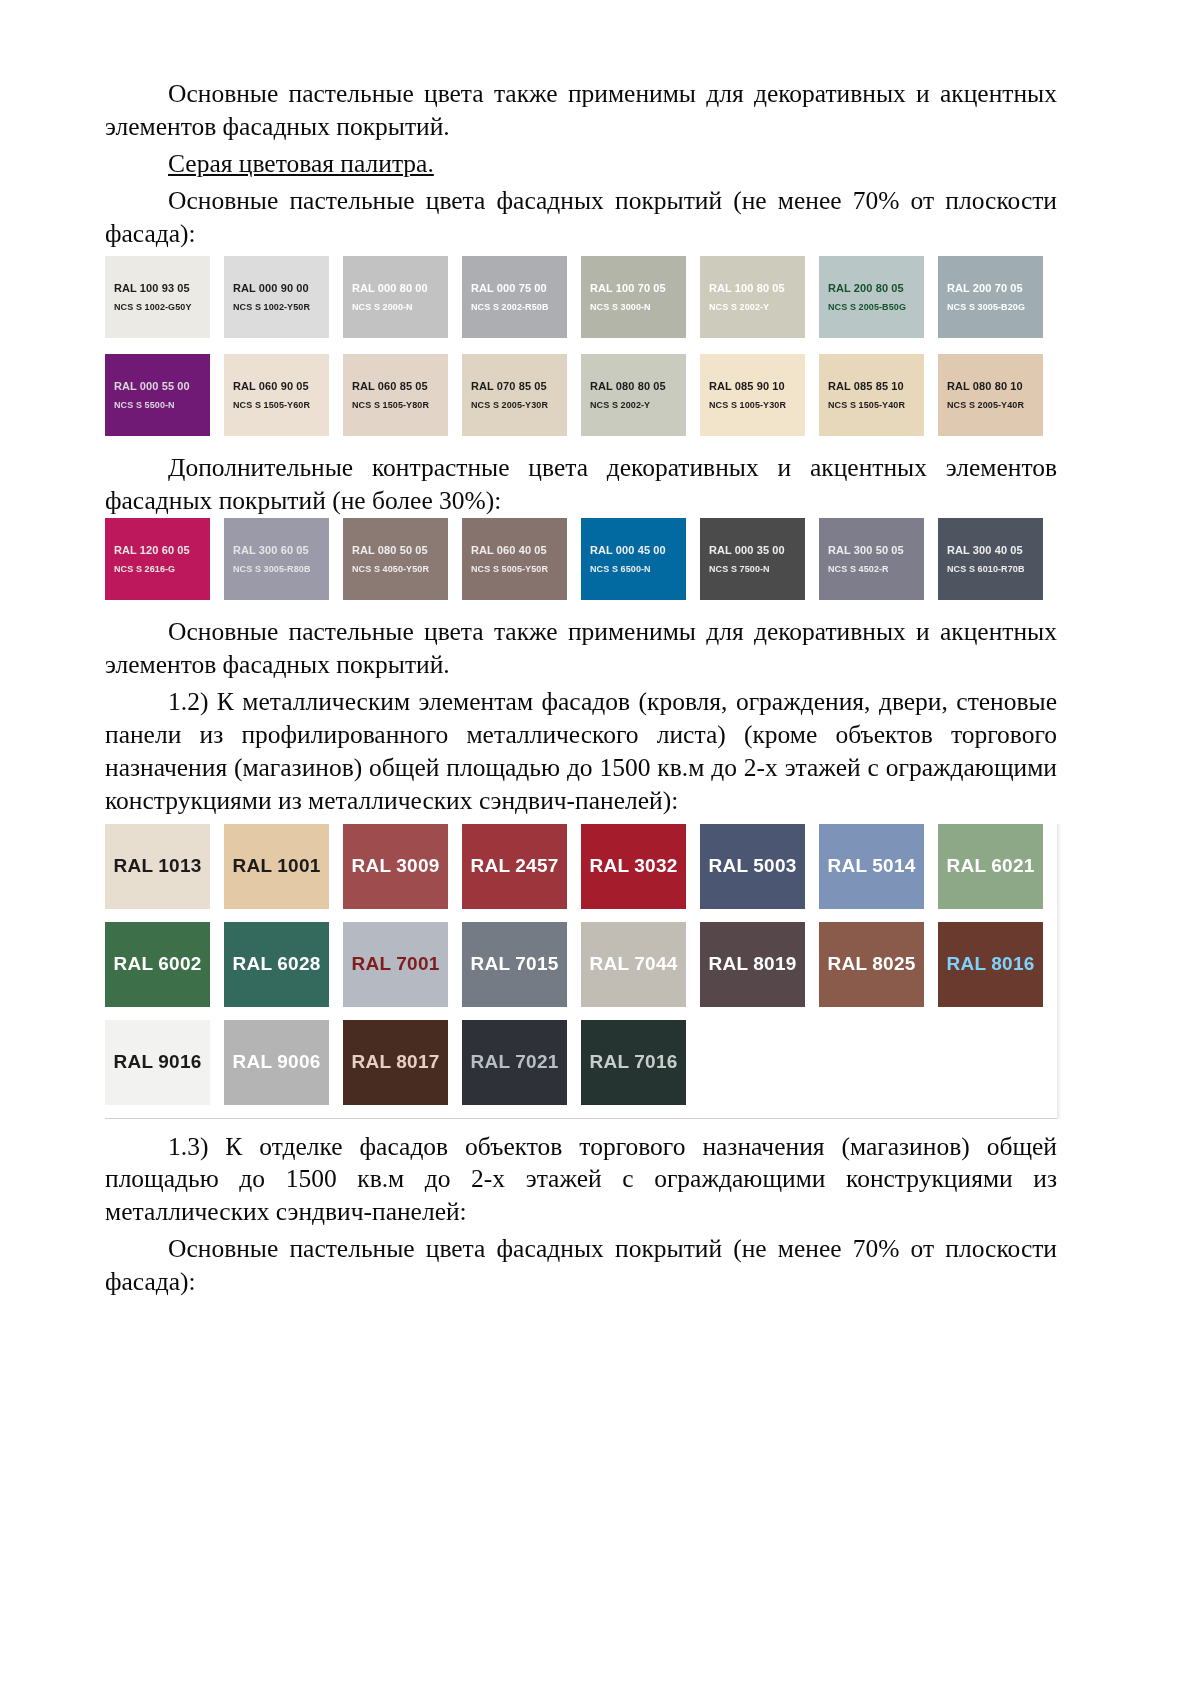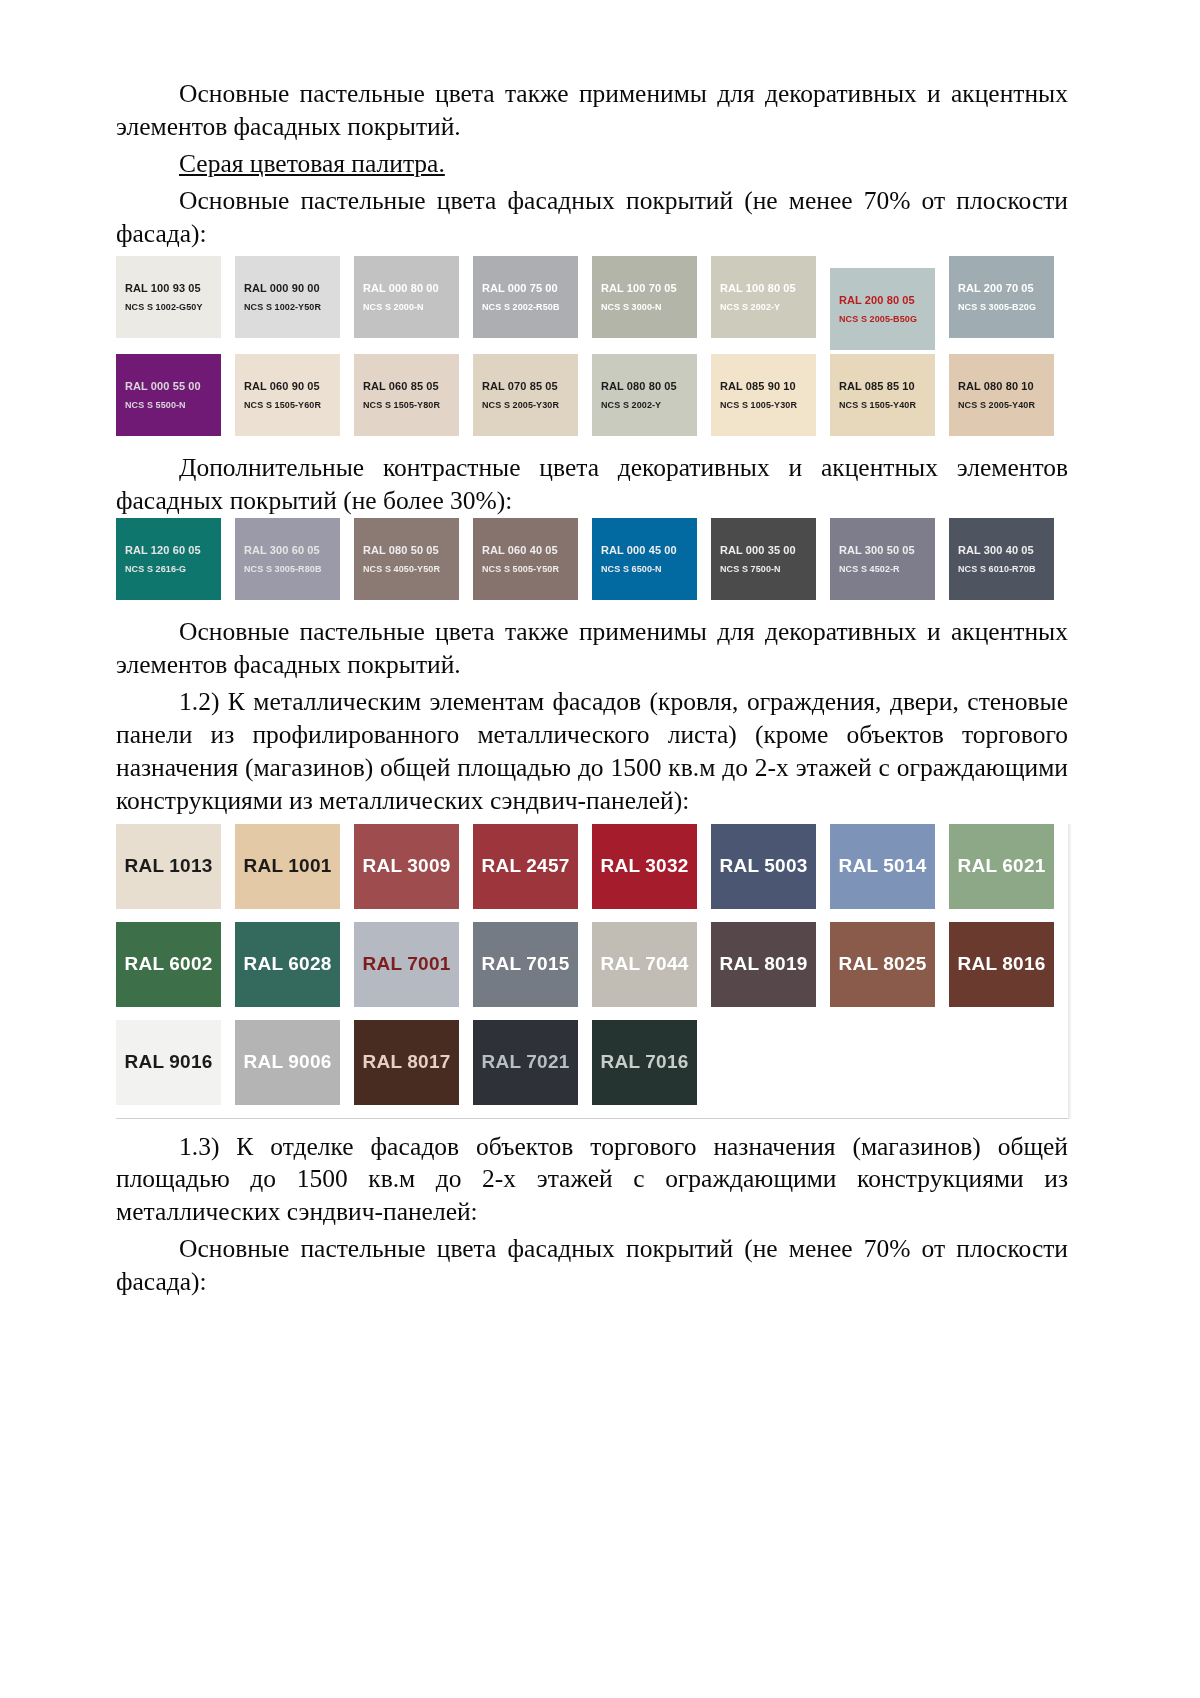--- a/index.html
+++ b/index.html
@@ -10,21 +10,21 @@
   body {
     width: 1200px;
     height: 1698px;
     font-family: "Liberation Serif", serif;
     color: #000000;
     position: relative;
     overflow: hidden;
   }
   .page {
     position: absolute;
-    left: 12px; top: 0;
+    left: 1px; top: 0;
     width: 1076px;
     height: 1698px;
     background: #ffffff;
   }
   .content {
     position: absolute;
     left: 104px;
     top: 78px;
     width: 952px;
   }
@@ -197,21 +197,21 @@
               <span class="ncs">NCS S 3000-N</span>
             </div>
           </div>
         <div class="sw-cell">
             <div class="sw" style="background: rgb(205, 203, 187); color: rgb(255, 255, 255);">
               <span class="ral">RAL 100 80 05</span>
               <span class="ncs">NCS S 2002-Y</span>
             </div>
           </div>
         <div class="sw-cell">
-            <div class="sw" style="background: rgb(185, 198, 198); color: #b91c1c; margin-top: 12px;">
+            <div class="sw" style="background: rgb(185, 198, 198); color: #14532d;">
               <span class="ral">RAL 200 80 05</span>
               <span class="ncs">NCS S 2005-B50G</span>
             </div>
           </div>
         <div class="sw-cell">
             <div class="sw" style="background: rgb(159, 173, 179); color: rgb(255, 255, 255);">
               <span class="ral">RAL 200 70 05</span>
               <span class="ncs">NCS S 3005-B20G</span>
             </div>
           </div>
@@ -268,21 +268,21 @@
       </div>
     </div>
 
     <div class="spacer-10"></div>
 
     <p class="body-text justify-spread">Дополнительные контрастные цвета декоративных и акцентных элементов фасадных покрытий (не более 30%):</p>
 
     <div class="palette-block contrast-group">
       <div class="palette-row">
         <div class="sw-cell">
-            <div class="sw" style="background: #0f766e; color: rgb(230, 230, 230); text-align: right;">
+            <div class="sw" style="background: #be185d; color: rgb(230, 230, 230); text-align: right;">
               <span class="ral">RAL 120 60 05</span>
               <span class="ncs">NCS S 2616-G</span>
             </div>
           </div>
         <div class="sw-cell">
             <div class="sw" style="background: rgb(154, 154, 168); color: rgb(230, 230, 230);">
               <span class="ral">RAL 300 60 05</span>
               <span class="ncs">NCS S 3005-R80B</span>
             </div>
           </div>
@@ -407,21 +407,21 @@
             <div class="metal-sw" style="background: rgb(85, 71, 74); color: rgb(255, 255, 255);">
               <span>RAL 8019</span>
             </div>
           </div>
         <div class="metal-cell">
             <div class="metal-sw" style="background: rgb(138, 91, 75); color: rgb(255, 255, 255);">
               <span>RAL 8025</span>
             </div>
           </div>
         <div class="metal-cell">
-            <div class="metal-sw" style="background: rgb(107, 58, 47); color: #ffffff;">
+            <div class="metal-sw" style="background: rgb(107, 58, 47); color: #7dd3fc;">
               <span>RAL 8016</span>
             </div>
           </div>
       </div>
       <div class="metal-row">
         <div class="metal-cell">
             <div class="metal-sw" style="background: rgb(242, 242, 240); color: rgb(27, 27, 27);">
               <span>RAL 9016</span>
             </div>
           </div>

